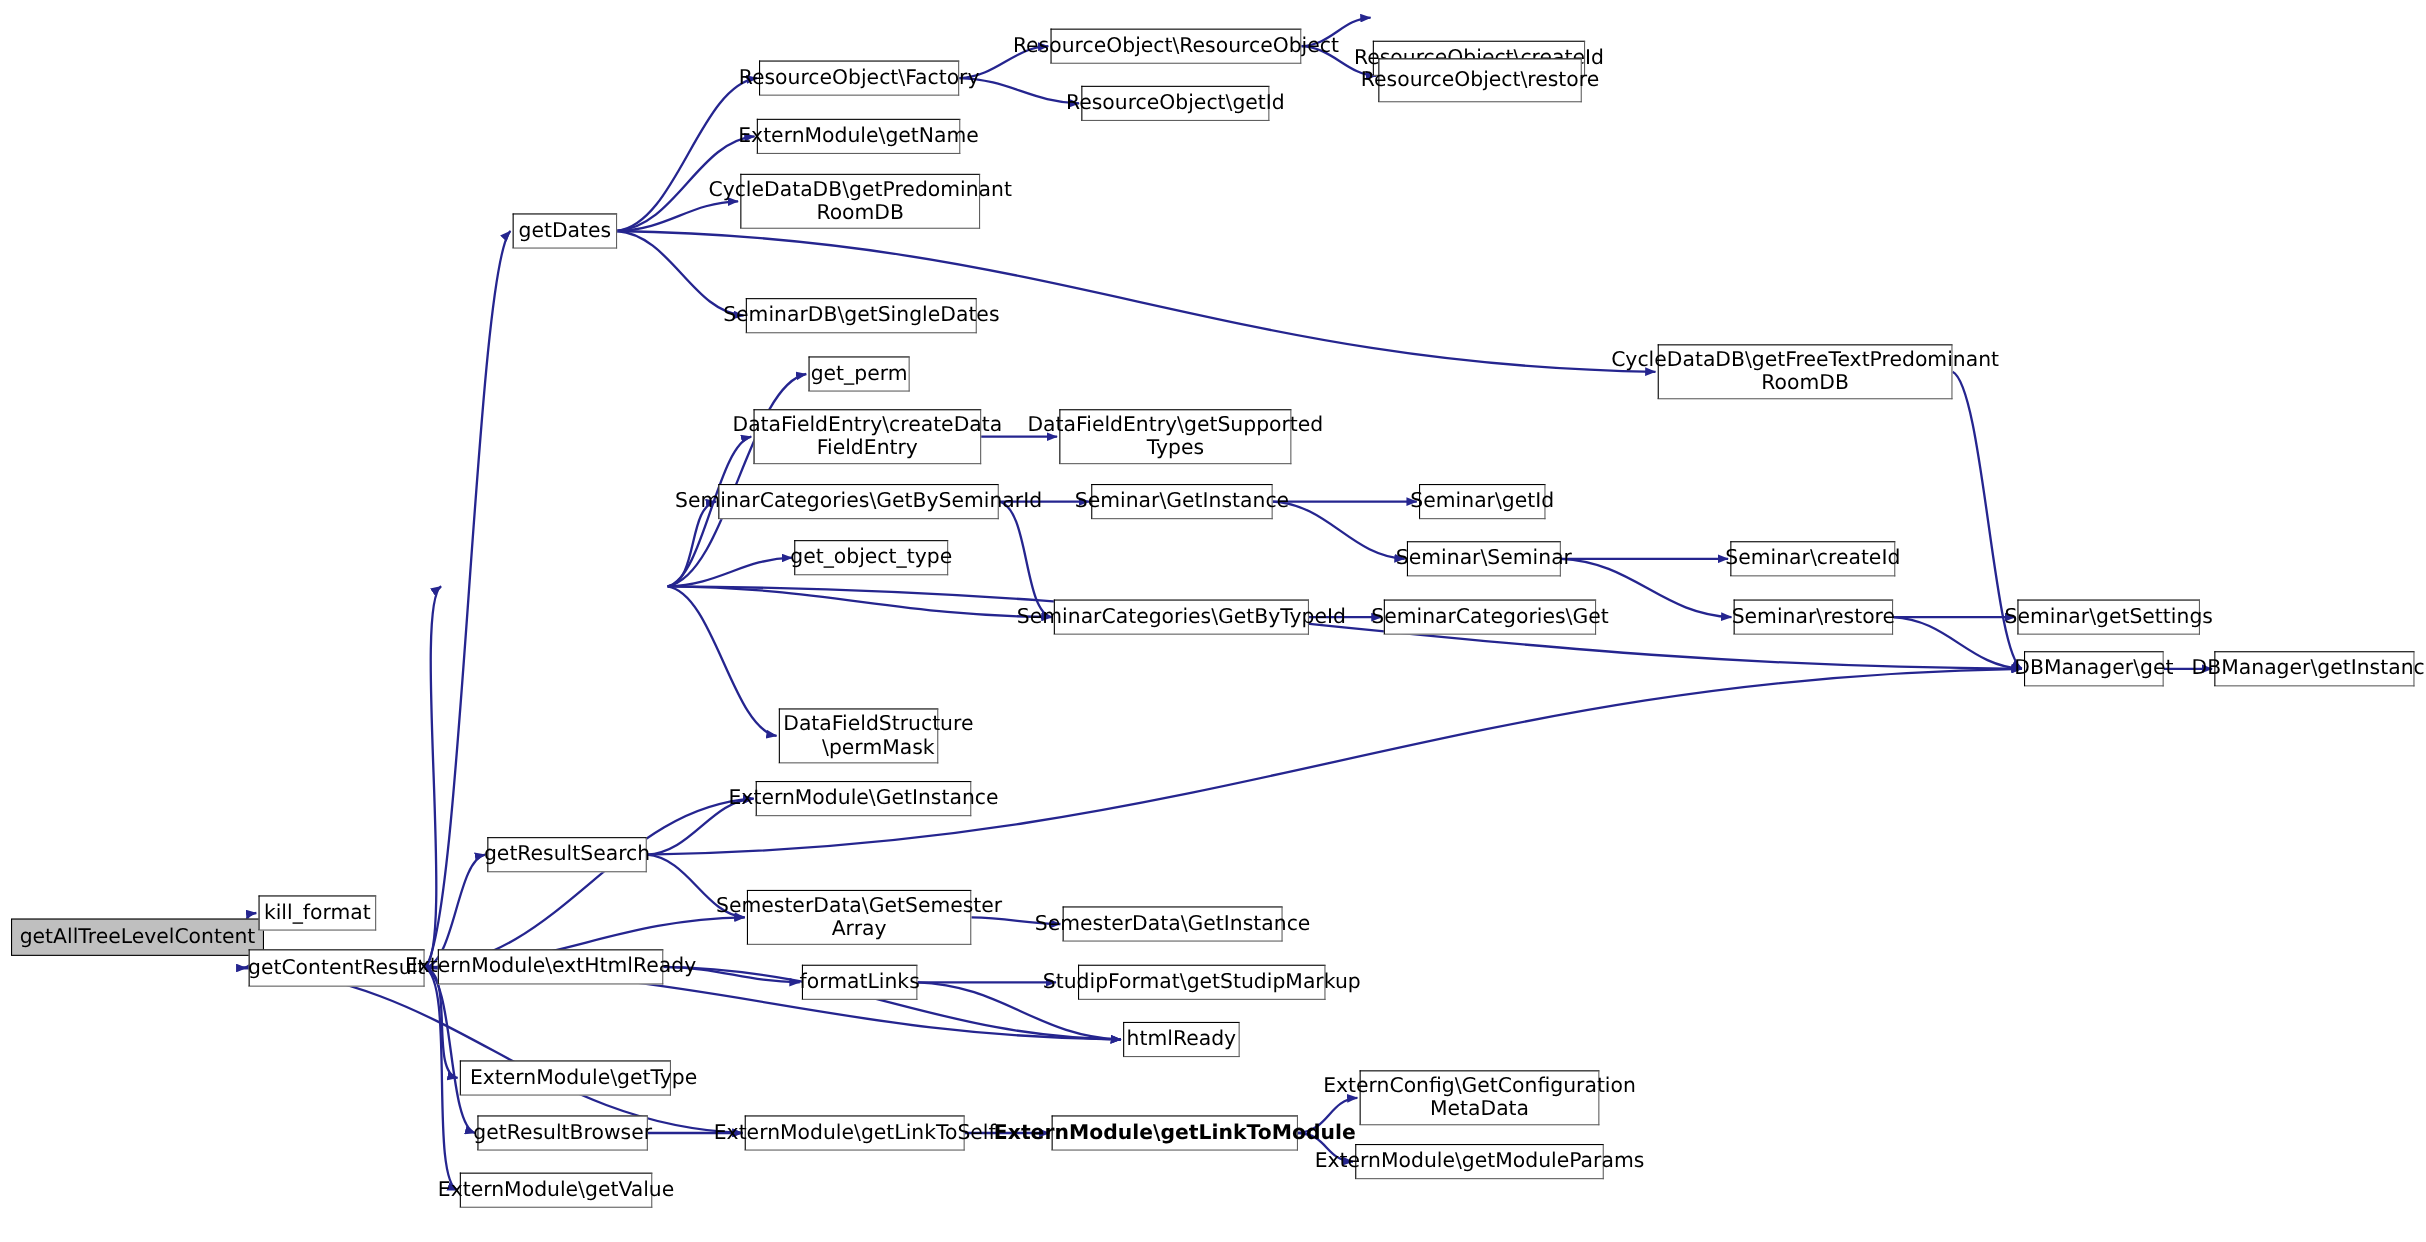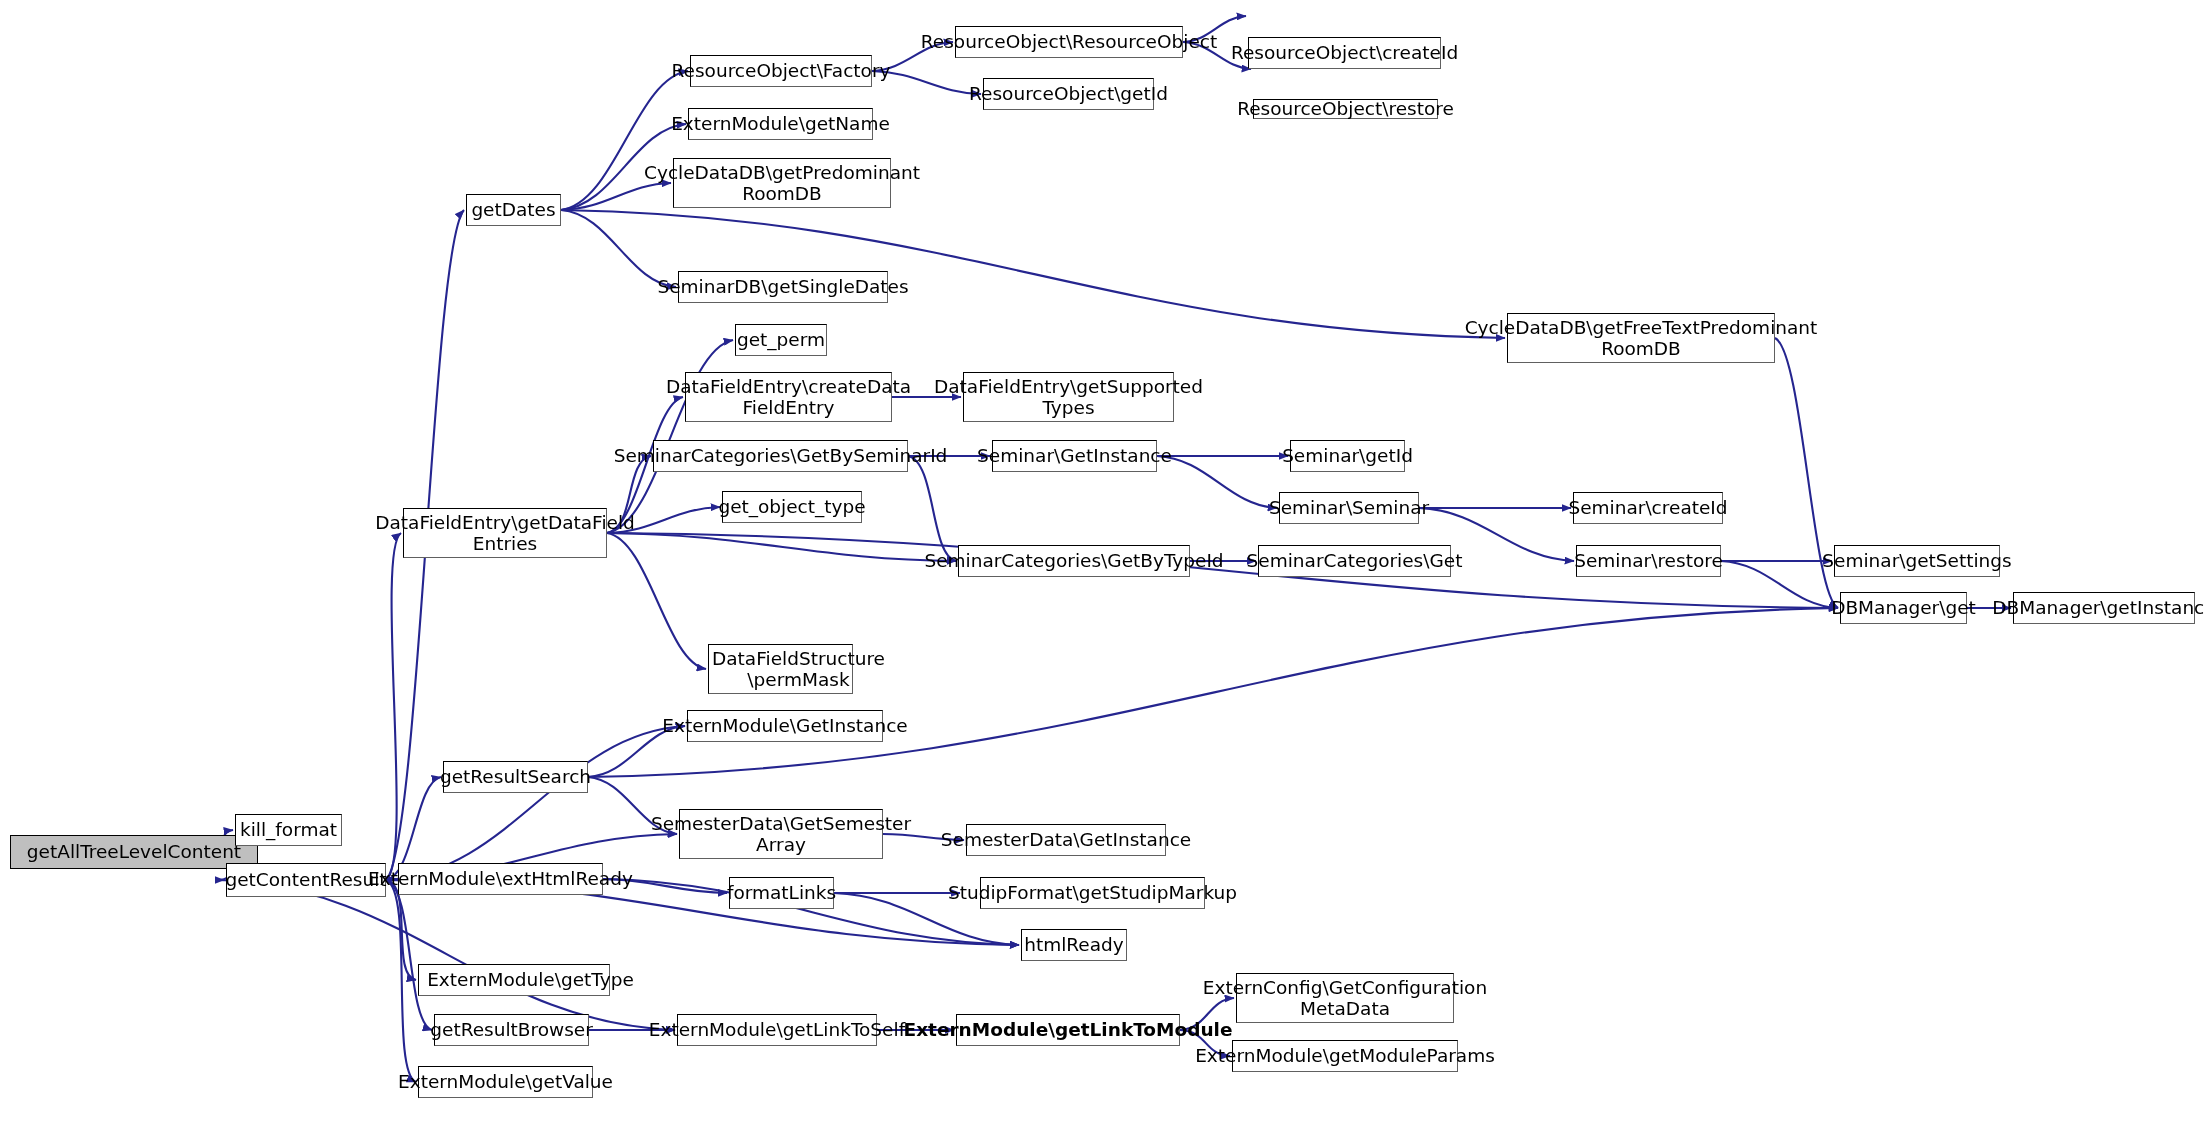--- a/index.html
+++ b/index.html
@@ -94,37 +94,35 @@
         <path d="M603,879 C655.92,879.7 676.08,892.3 727,893"></path>
         <path d="M603,879 C778.56,882.3 845.44,941.7 1019,945"></path>
         <path d="M834,893 L960,893"></path>
         <path d="M834,893 C912.54,895.6 942.46,942.4 1019,945"></path>
         <path d="M589,1030 L675,1030"></path>
         <path d="M877,1030 L954,1030"></path>
         <path d="M1180,1030 C1208,1028.4 1208,999.6 1234,998"></path>
         <path d="M1180,1030 C1208,1031.3 1204,1054.7 1230,1056"></path>
       </g>
   </svg>
-<div class="node root" style="left: 10px; top: 835px; width: 248px; height: 34px;">getAllTreeLevelContent</div>
+<div class="node root" style="left: 10px; top: 835px; width: 230px; height: 34px;">getAllTreeLevelContent</div>
     <div class="node" style="left: 235px; top: 814px; width: 107px; height: 32px;">kill_format</div>
     <div class="node" style="left: 226px; top: 863px; width: 160px; height: 34px;">getContentResult</div>
     <div class="node" style="left: 466px; top: 194px; width: 95px; height: 32px;">getDates</div>
     <div class="node" style="left: 690px; top: 55px; width: 182px; height: 32px;">ResourceObject\Factory</div>
     <div class="node" style="left: 688px; top: 108px; width: 185px; height: 32px;">ExternModule\getName</div>
     <div class="node" style="left: 673px; top: 158px; width: 218px; height: 50px;">CycleDataDB\getPredominant
 RoomDB</div>
     <div class="node" style="left: 678px; top: 271px; width: 210px; height: 32px;">SeminarDB\getSingleDates</div>
     <div class="node" style="left: 955px; top: 26px; width: 228px; height: 32px;">ResourceObject\ResourceObject</div>
     <div class="node" style="left: 983px; top: 78px; width: 171px; height: 32px;">ResourceObject\getId</div>
     <div class="node" style="left: 1248px; top: 0px; width: 193px; height: 32px; margin-top: 37px;">ResourceObject\createId</div>
-    <div class="node" style="left: 1253px; top: 53px; width: 185px; height: 20px; margin-top: 46px;">ResourceObject\restore</div>
+    <div class="node" style="left: 1253px; top: 53px; width: 185px; height: 40px;">ResourceObject\restore</div>
     <div class="node" style="left: 1507px; top: 313px; width: 268px; height: 50px;">CycleDataDB\getFreeTextPredominant
 RoomDB</div>
-    <div class="node" style="left: 403px; top: 508px; width: 204px; height: 50px;">DataFieldEntry\getDataField
-Entries</div>
     <div class="node" style="left: 735px; top: 324px; width: 92px; height: 32px;">get_perm</div>
     <div class="node" style="left: 685px; top: 372px; width: 207px; height: 50px;">DataFieldEntry\createData
 FieldEntry</div>
     <div class="node" style="left: 963px; top: 372px; width: 211px; height: 50px;">DataFieldEntry\getSupported
 Types</div>
     <div class="node" style="left: 653px; top: 440px; width: 255px; height: 32px;">SeminarCategories\GetBySeminarId</div>
     <div class="node" style="left: 992px; top: 440px; width: 165px; height: 32px;">Seminar\GetInstance</div>
     <div class="node" style="left: 1290px; top: 440px; width: 115px; height: 32px;">Seminar\getId</div>
     <div class="node" style="left: 722px; top: 491px; width: 140px; height: 32px;">get_object_type</div>
     <div class="node" style="left: 958px; top: 545px; width: 232px; height: 32px;">SeminarCategories\GetByTypeId</div>

